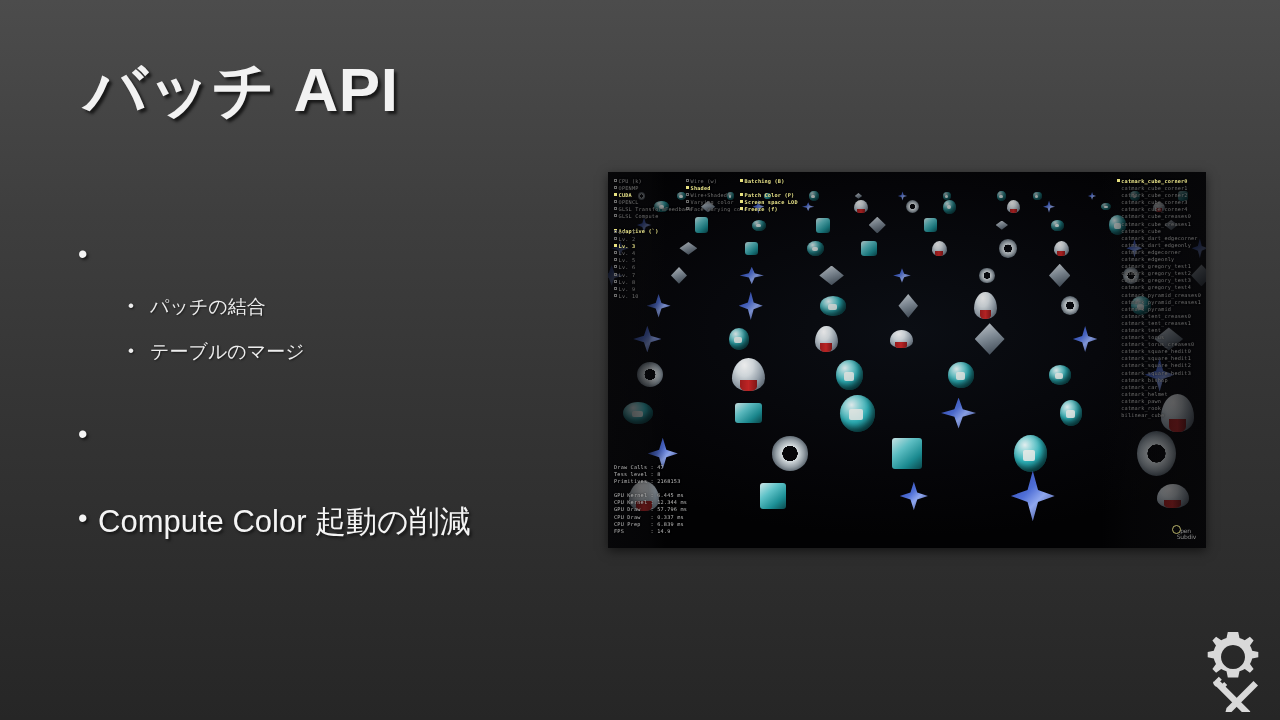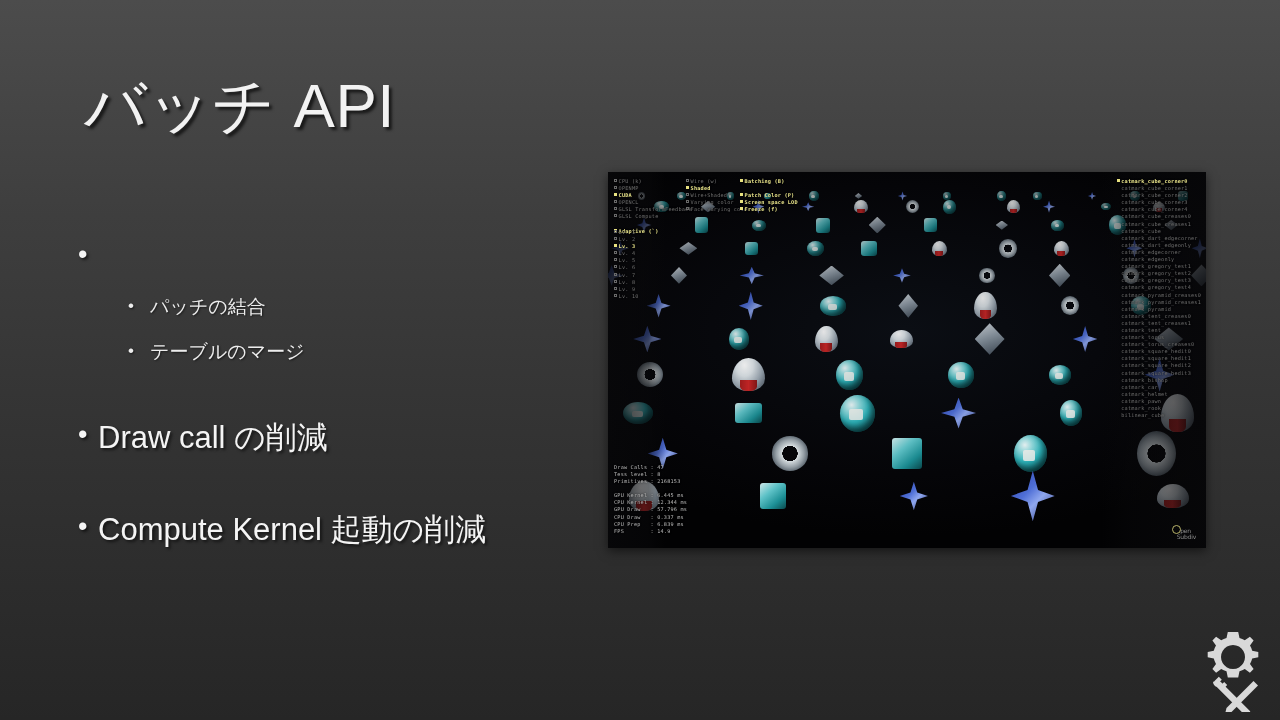--- a/index.html
+++ b/index.html
@@ -13,23 +13,23 @@
     height: 720px;
     overflow: hidden;
     background: linear-gradient(180deg, #4c4c4c 0%, #3e3e3e 30%, #333333 60%, #262626 100%);
     font-family: "Liberation Sans", "DejaVu Sans", sans-serif;
   }
 
   
   .title {
     position: absolute;
     left: 84px;
-    top: 64px;
+    top: 48px;
     font-size: 62px;
-    font-weight: 400;
+    font-weight: 700;
     color: #f2f2f2;
     letter-spacing: 0.5px;
     text-shadow: 3px 3px 3px rgba(0,0,0,0.65);
     white-space: nowrap;
   }
 
   
   .bullets {
     position: absolute;
     left: 78px;
@@ -274,28 +274,27 @@
 
     <div class="bullet-l2">
       <span class="dot">•</span>
       <span class="txt">テーブルのマージ</span>
     </div>
 
     <div class="gap-c"></div>
 
     <div class="bullet-l1">
       <span class="dot">•</span>
-      <span class="txt">Draw call の削減</span>
     </div>
 
     <div class="gap-c"></div>
 
     <div class="bullet-l1">
       <span class="dot">•</span>
-      <span class="txt">Compute Kernel 起動の削減</span>
+      <span class="txt">Compute Color 起動の削減</span>
     </div>
 
   </div>
 
   <div class="shot">
     <div class="viewport" id="viewport">
         <div class="model m-torus" style="left: 29.965px; top: 20.2338px; width: 7.24409px; height: 7.53238px; opacity: 0.72;"></div>
         <div class="model m-sphere" style="left: 68.793px; top: 20.0134px; width: 8.77342px; height: 7.97318px; opacity: 0.72;"></div>
         <div class="model m-sphere" style="left: 118.508px; top: 19.8567px; width: 7.27649px; height: 8.28659px; opacity: 0.72;"></div>
         <div class="model m-cube" style="left: 155.795px; top: 20.7956px; width: 7.46817px; height: 6.40875px; opacity: 0.72;"></div>

